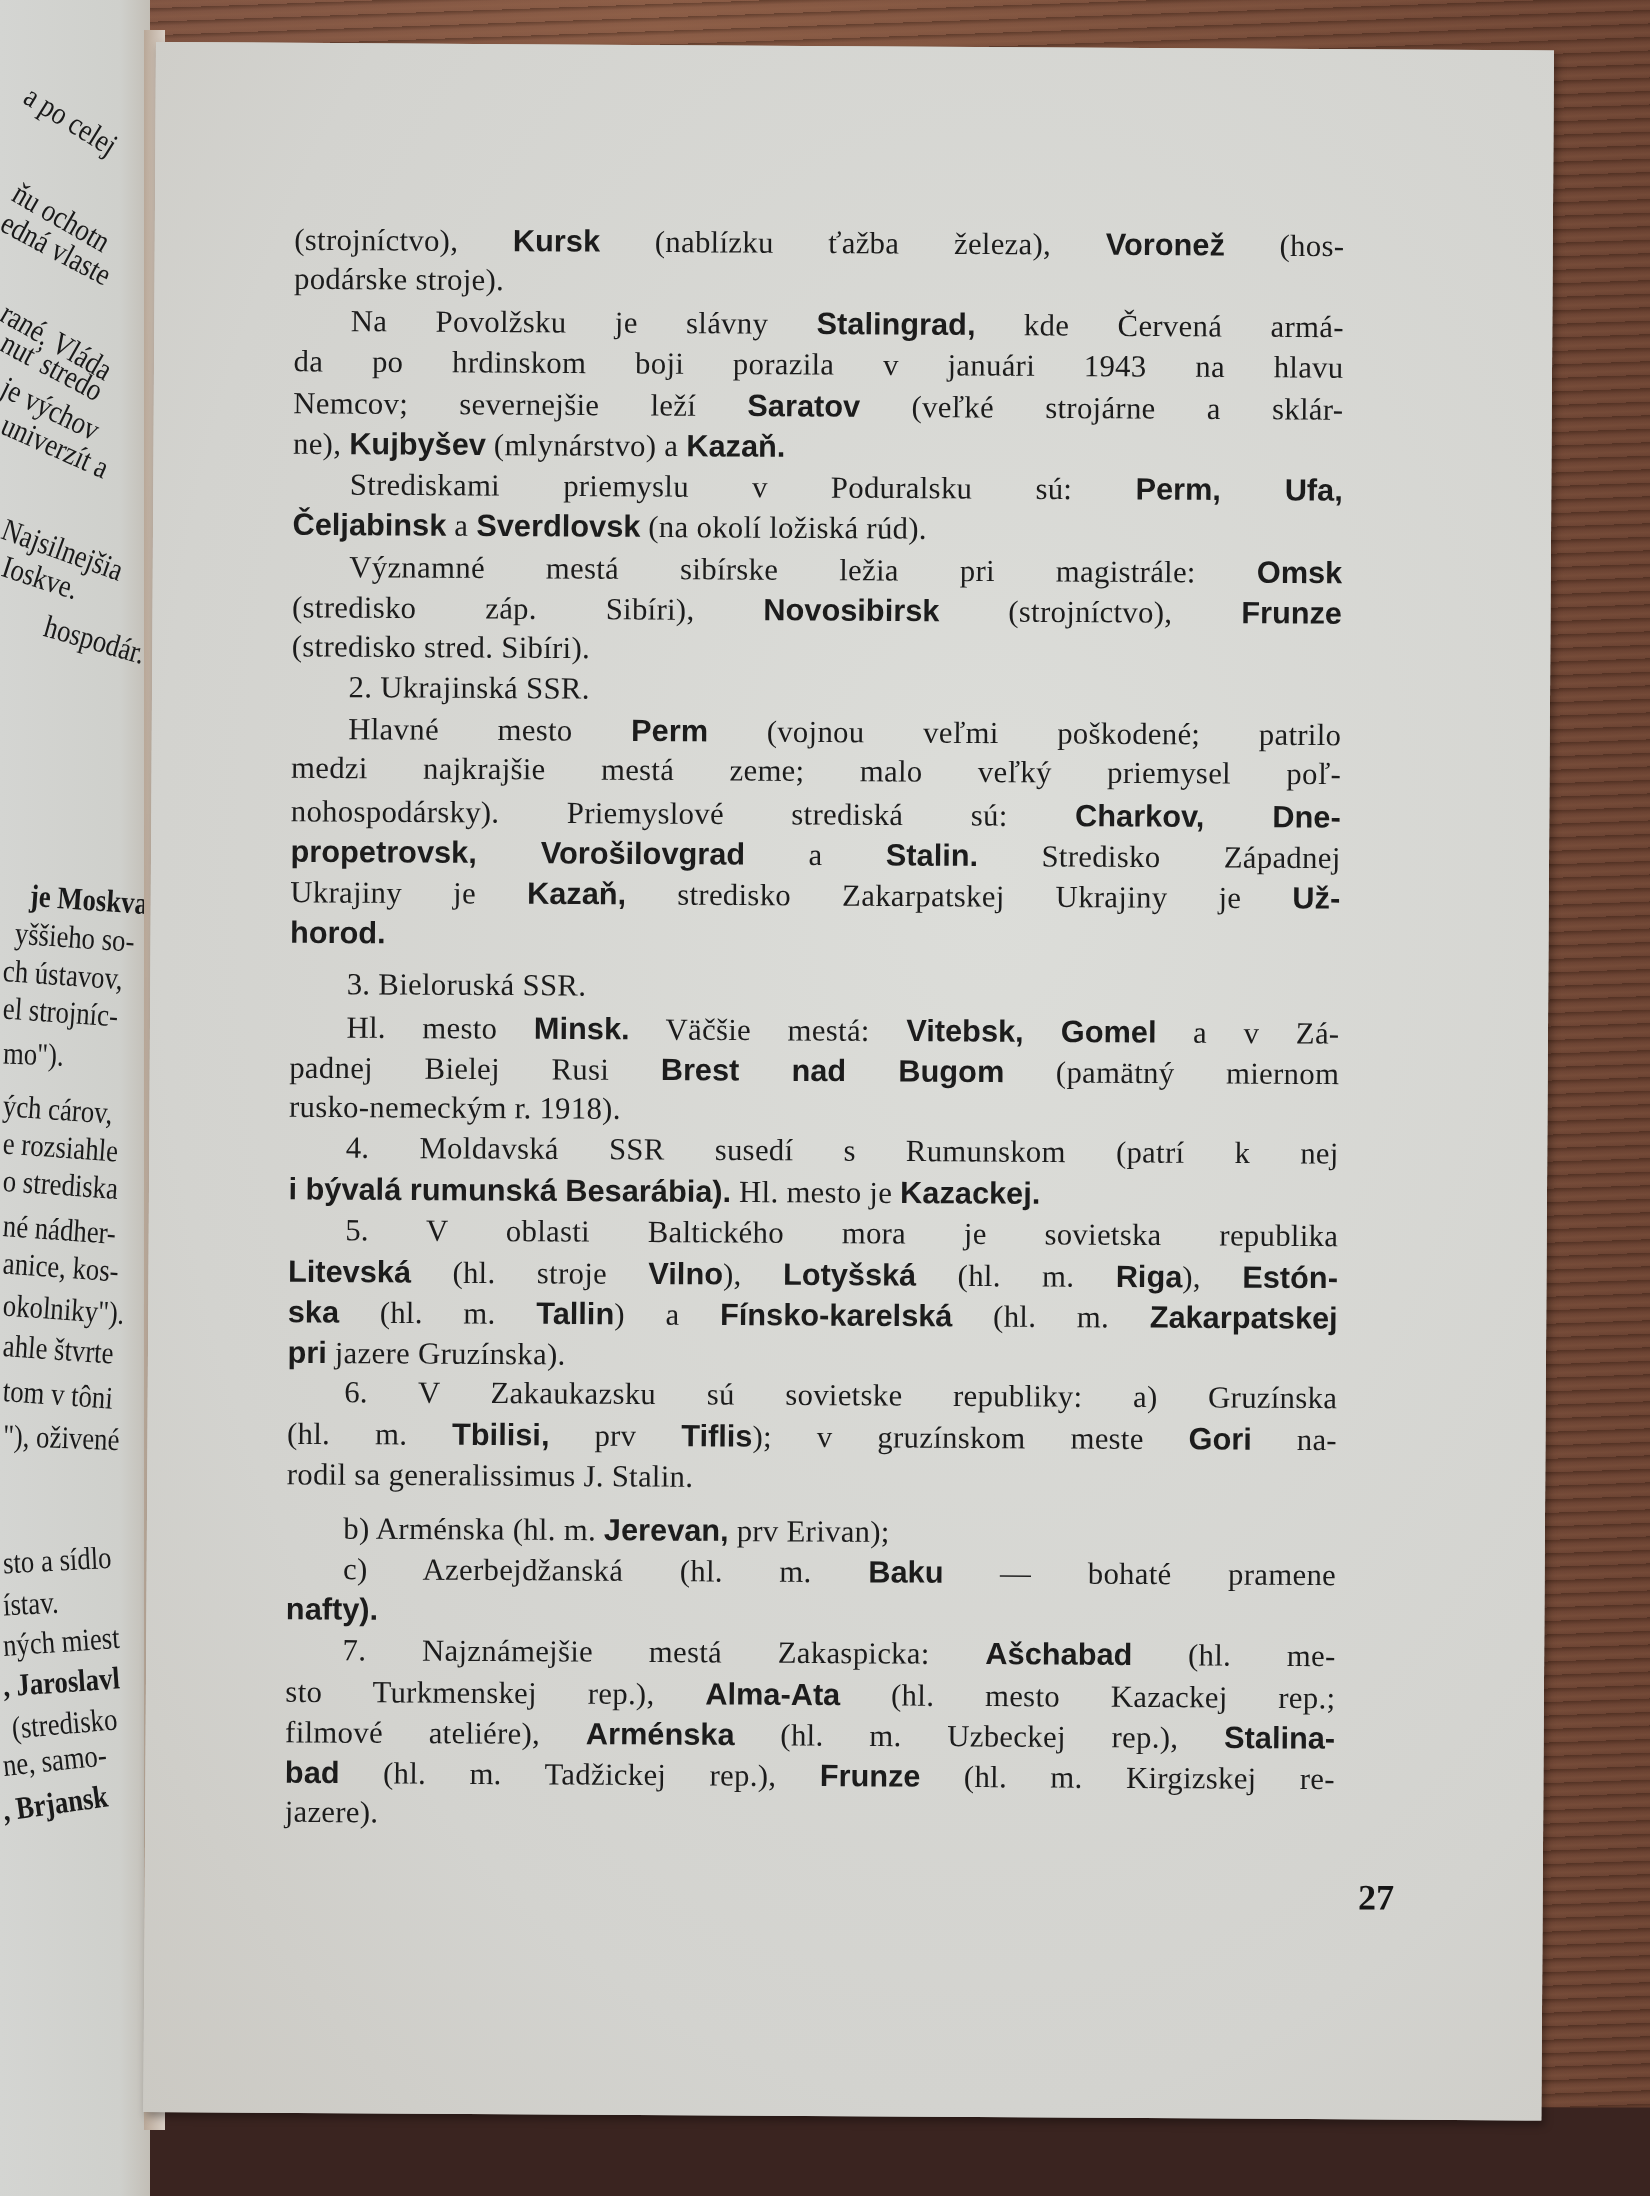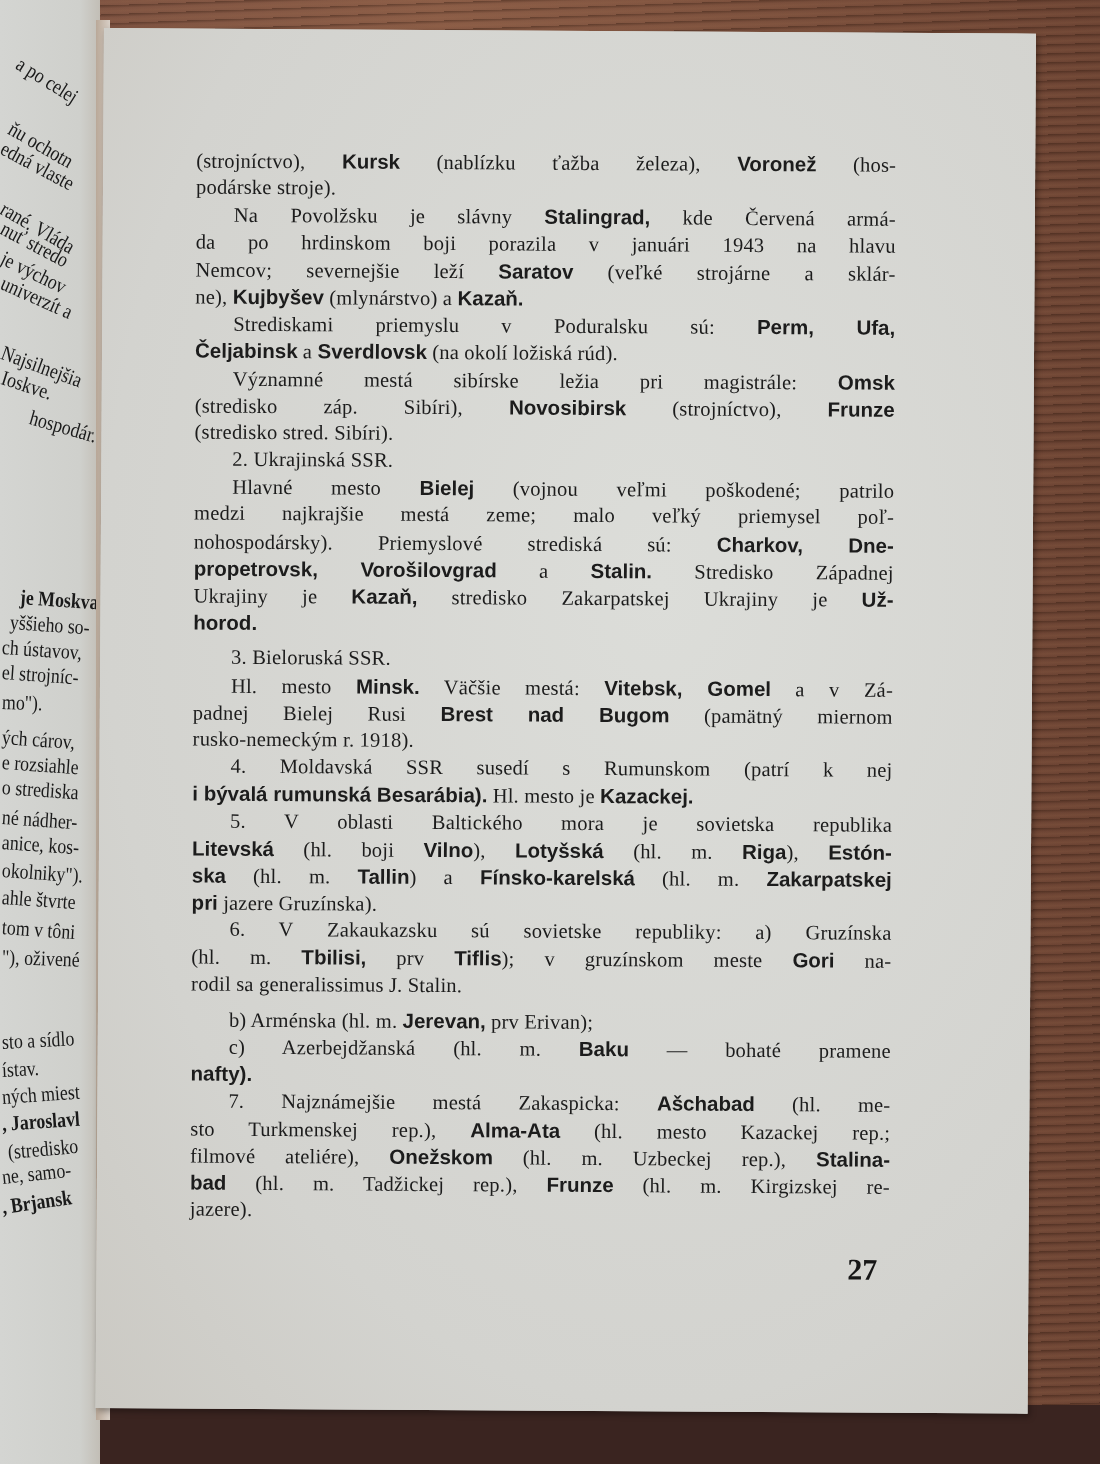--- a/index.html
+++ b/index.html
@@ -40,21 +40,21 @@
     color:#1c1c1c;font-size:20.5px;line-height:27.2px;
     letter-spacing:0.2px;
     font-family:"Liberation Serif","DejaVu Serif",serif;
   }
   .line{display:block;white-space:nowrap;text-align:justify;text-align-last:justify;height:27.2px;}
   .line.last{text-align-last:left;}
   .line.indent{padding-left:38px;}
   .gap{height:8px;}
   b{font-weight:bold;font-family:"Liberation Sans Narrow","Liberation Sans","DejaVu Sans",sans-serif;font-stretch:condensed;letter-spacing:0;}
   .page-number{
-    position:absolute;left:751px;top:1220px;font-size:30px;font-weight:bold;color:#161616;text-align:center;
+    position:absolute;left:809px;top:1220px;font-size:24px;font-weight:bold;color:#161616;text-align:center;
   }
 </style>
 </head>
 <body>
 
 <div class="table-bottom"></div>
 
 <div class="left-page" id="left-page">
     <span class="frag" style="left: 18px; top: 50px; transform: rotate(32deg) scaleX(0.85);">a po celej</span>
     <span class="frag" style="left: 10px; top: 115px; transform: rotate(30deg) scaleX(0.85);">ňu ochotn</span>
@@ -97,44 +97,44 @@
       <span class="line indent"><span>Na Povolžsku je slávny </span><b>Stalingrad,</b><span> kde Červená armá-</span></span>
       <span class="line"><span>da po hrdinskom boji porazila v januári 1943 na hlavu</span></span>
       <span class="line"><span>Nemcov; severnejšie leží </span><b>Saratov</b><span> (veľké strojárne a sklár-</span></span>
       <span class="line last"><span>ne), </span><b>Kujbyšev</b><span> (mlynárstvo) a </span><b>Kazaň.</b></span>
       <span class="line indent"><span>Strediskami priemyslu v Poduralsku sú: </span><b>Perm, Ufa,</b></span>
       <span class="line last"><b>Čeljabinsk</b><span> a </span><b>Sverdlovsk</b><span> (na okolí ložiská rúd).</span></span>
       <span class="line indent"><span>Významné mestá sibírske ležia pri magistrále: </span><b>Omsk</b></span>
       <span class="line"><span>(stredisko záp. Sibíri), </span><b>Novosibirsk</b><span> (strojníctvo), </span><b>Frunze</b></span>
       <span class="line last"><span>(stredisko stred. Sibíri).</span></span>
       <span class="line indent last"><span>2. Ukrajinská SSR.</span></span>
-      <span class="line indent"><span>Hlavné mesto </span><b>Bielej</b><span> (vojnou veľmi poškodené; patrilo</span></span>
+      <span class="line indent"><span>Hlavné mesto </span><b>Perm</b><span> (vojnou veľmi poškodené; patrilo</span></span>
       <span class="line"><span>medzi najkrajšie mestá zeme; malo veľký priemysel poľ-</span></span>
       <span class="line"><span>nohospodársky). Priemyslové strediská sú: </span><b>Charkov, Dne-</b></span>
       <span class="line"><b>propetrovsk, Vorošilovgrad</b><span> a </span><b>Stalin.</b><span> Stredisko Západnej</span></span>
       <span class="line"><span>Ukrajiny je </span><b>Kazaň,</b><span> stredisko Zakarpatskej Ukrajiny je </span><b>Už-</b></span>
       <span class="line last"><b>horod.</b></span>
       <div class="gap"></div>
       <span class="line indent last"><span>3. Bieloruská SSR.</span></span>
       <span class="line indent"><span>Hl. mesto </span><b>Minsk.</b><span> Väčšie mestá: </span><b>Vitebsk, Gomel</b><span> a v Zá-</span></span>
       <span class="line"><span>padnej Bielej Rusi </span><b>Brest nad Bugom</b><span> (pamätný miernom</span></span>
       <span class="line last"><span>rusko-nemeckým r. 1918).</span></span>
       <span class="line indent"><span>4. Moldavská SSR susedí s Rumunskom (patrí k nej</span></span>
       <span class="line last"><b>i bývalá rumunská Besarábia).</b><span> Hl. mesto je </span><b>Kazackej.</b></span>
       <span class="line indent"><span>5. V oblasti Baltického mora je sovietska republika</span></span>
-      <span class="line"><b>Litevská</b><span> (hl. boji </span><b>Vilno</b><span>), </span><b>Lotyšská</b><span> (hl. m. </span><b>Riga</b><span>), </span><b>Estón-</b></span>
+      <span class="line"><b>Litevská</b><span> (hl. stroje </span><b>Vilno</b><span>), </span><b>Lotyšská</b><span> (hl. m. </span><b>Riga</b><span>), </span><b>Estón-</b></span>
       <span class="line"><b>ska</b><span> (hl. m. </span><b>Tallin</b><span>) a </span><b>Fínsko-karelská</b><span> (hl. m. </span><b>Zakarpatskej</b></span>
       <span class="line last"><b>pri</b><span> jazere Gruzínska).</span></span>
       <span class="line indent"><span>6. V Zakaukazsku sú sovietske republiky: a) Gruzínska</span></span>
       <span class="line"><span>(hl. m. </span><b>Tbilisi,</b><span> prv </span><b>Tiflis</b><span>); v gruzínskom meste </span><b>Gori</b><span> na-</span></span>
       <span class="line last"><span>rodil sa generalissimus J. Stalin.</span></span>
       <div class="gap"></div>
       <span class="line indent last"><span>b) Arménska (hl. m. </span><b>Jerevan,</b><span> prv Erivan);</span></span>
       <span class="line indent"><span>c) Azerbejdžanská (hl. m. </span><b>Baku</b><span> — bohaté pramene</span></span>
       <span class="line last"><b>nafty).</b></span>
       <span class="line indent"><span>7. Najznámejšie mestá Zakaspicka: </span><b>Ašchabad</b><span> (hl. me-</span></span>
       <span class="line"><span>sto Turkmenskej rep.), </span><b>Alma-Ata</b><span> (hl. mesto Kazackej rep.;</span></span>
-      <span class="line"><span>filmové ateliére), </span><b>Onežskom</b><span> (hl. m. Uzbeckej rep.), </span><b>Stalina-</b></span>
+      <span class="line"><span>filmové ateliére), </span><b>Arménska</b><span> (hl. m. Uzbeckej rep.), </span><b>Stalina-</b></span>
       <span class="line"><b>bad</b><span> (hl. m. Tadžickej rep.), </span><b>Frunze</b><span> (hl. m. Kirgizskej re-</span></span>
       <span class="line last"><span>jazere).</span></span>
     </div>
   <div class="page-number">27</div>
 </div>
 
 </body></html>

